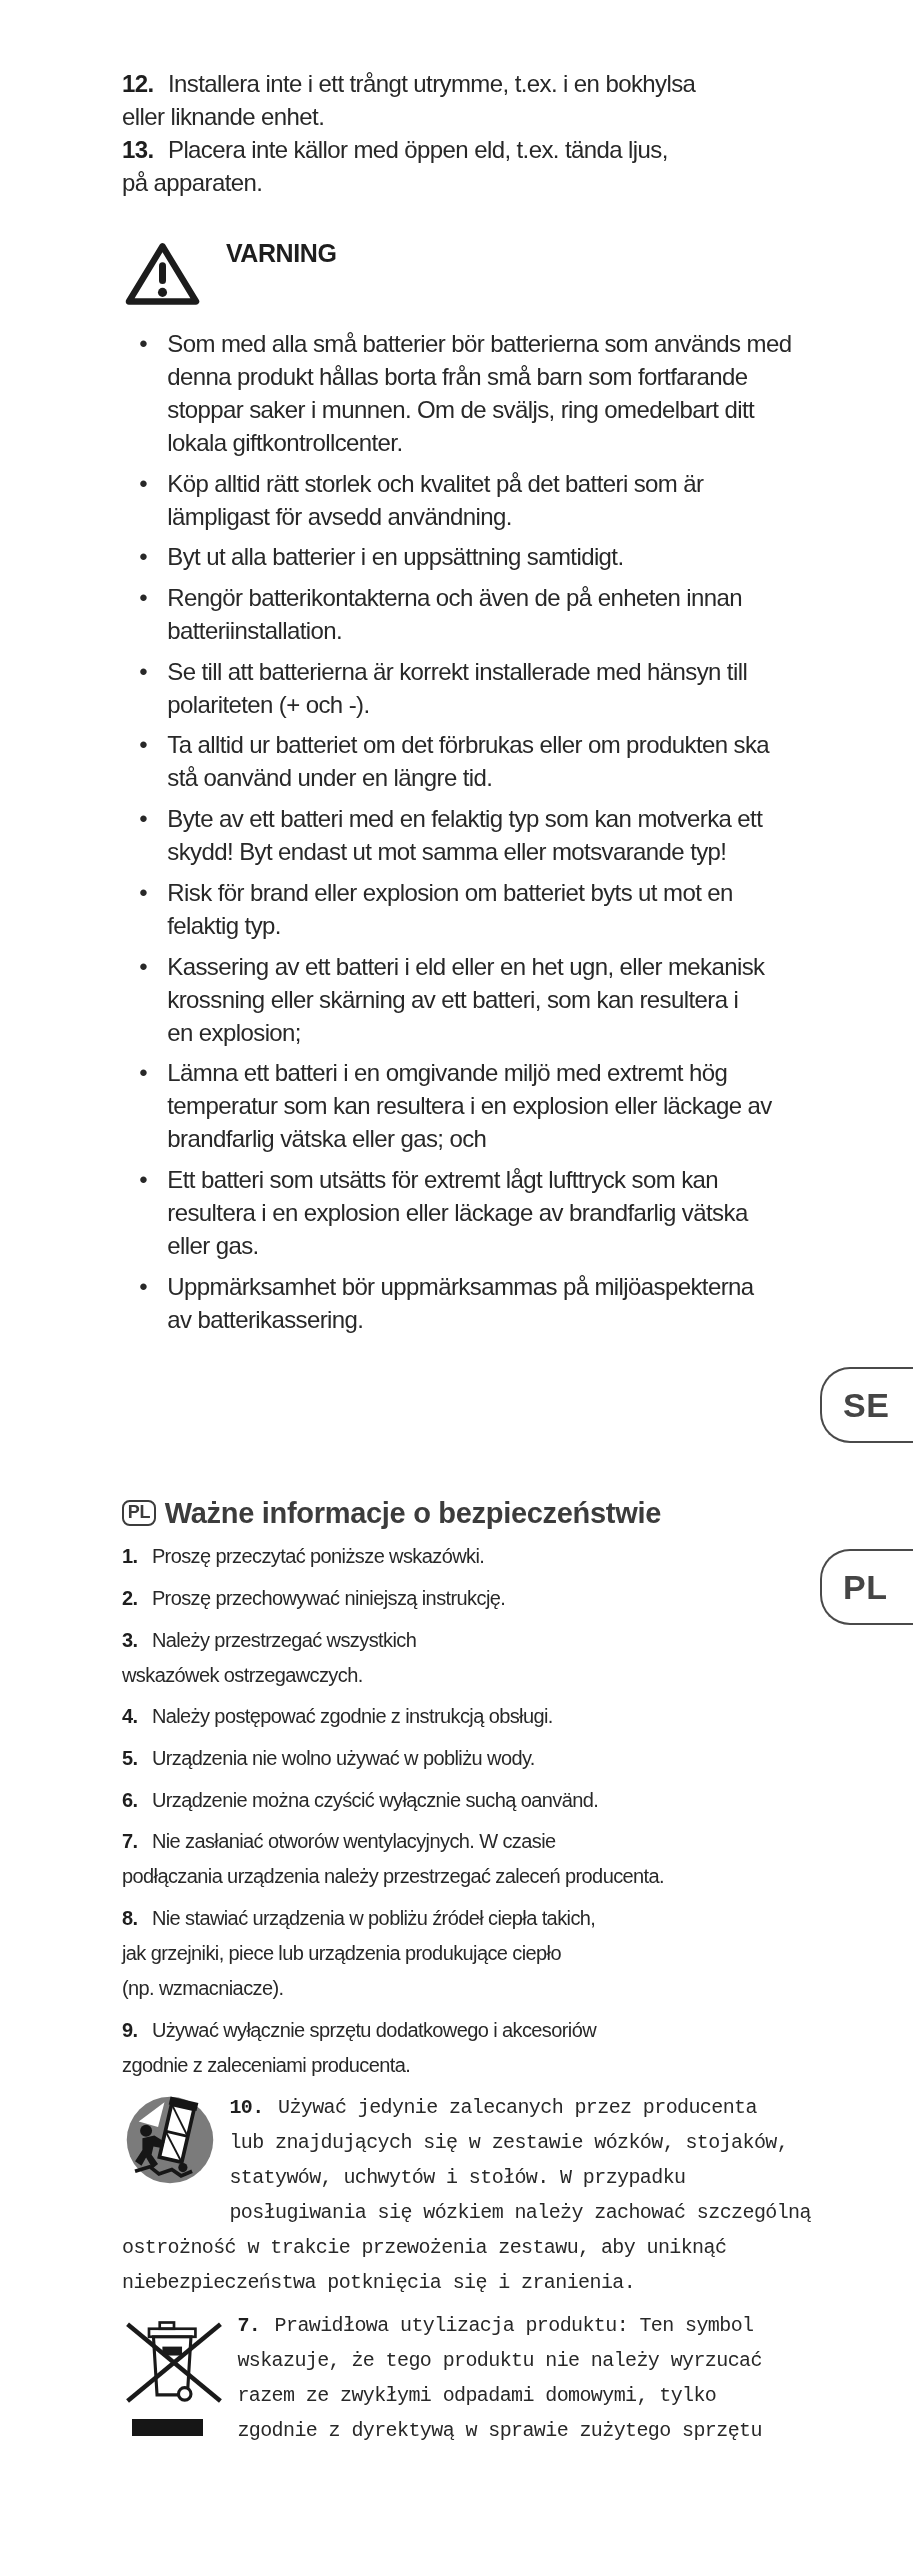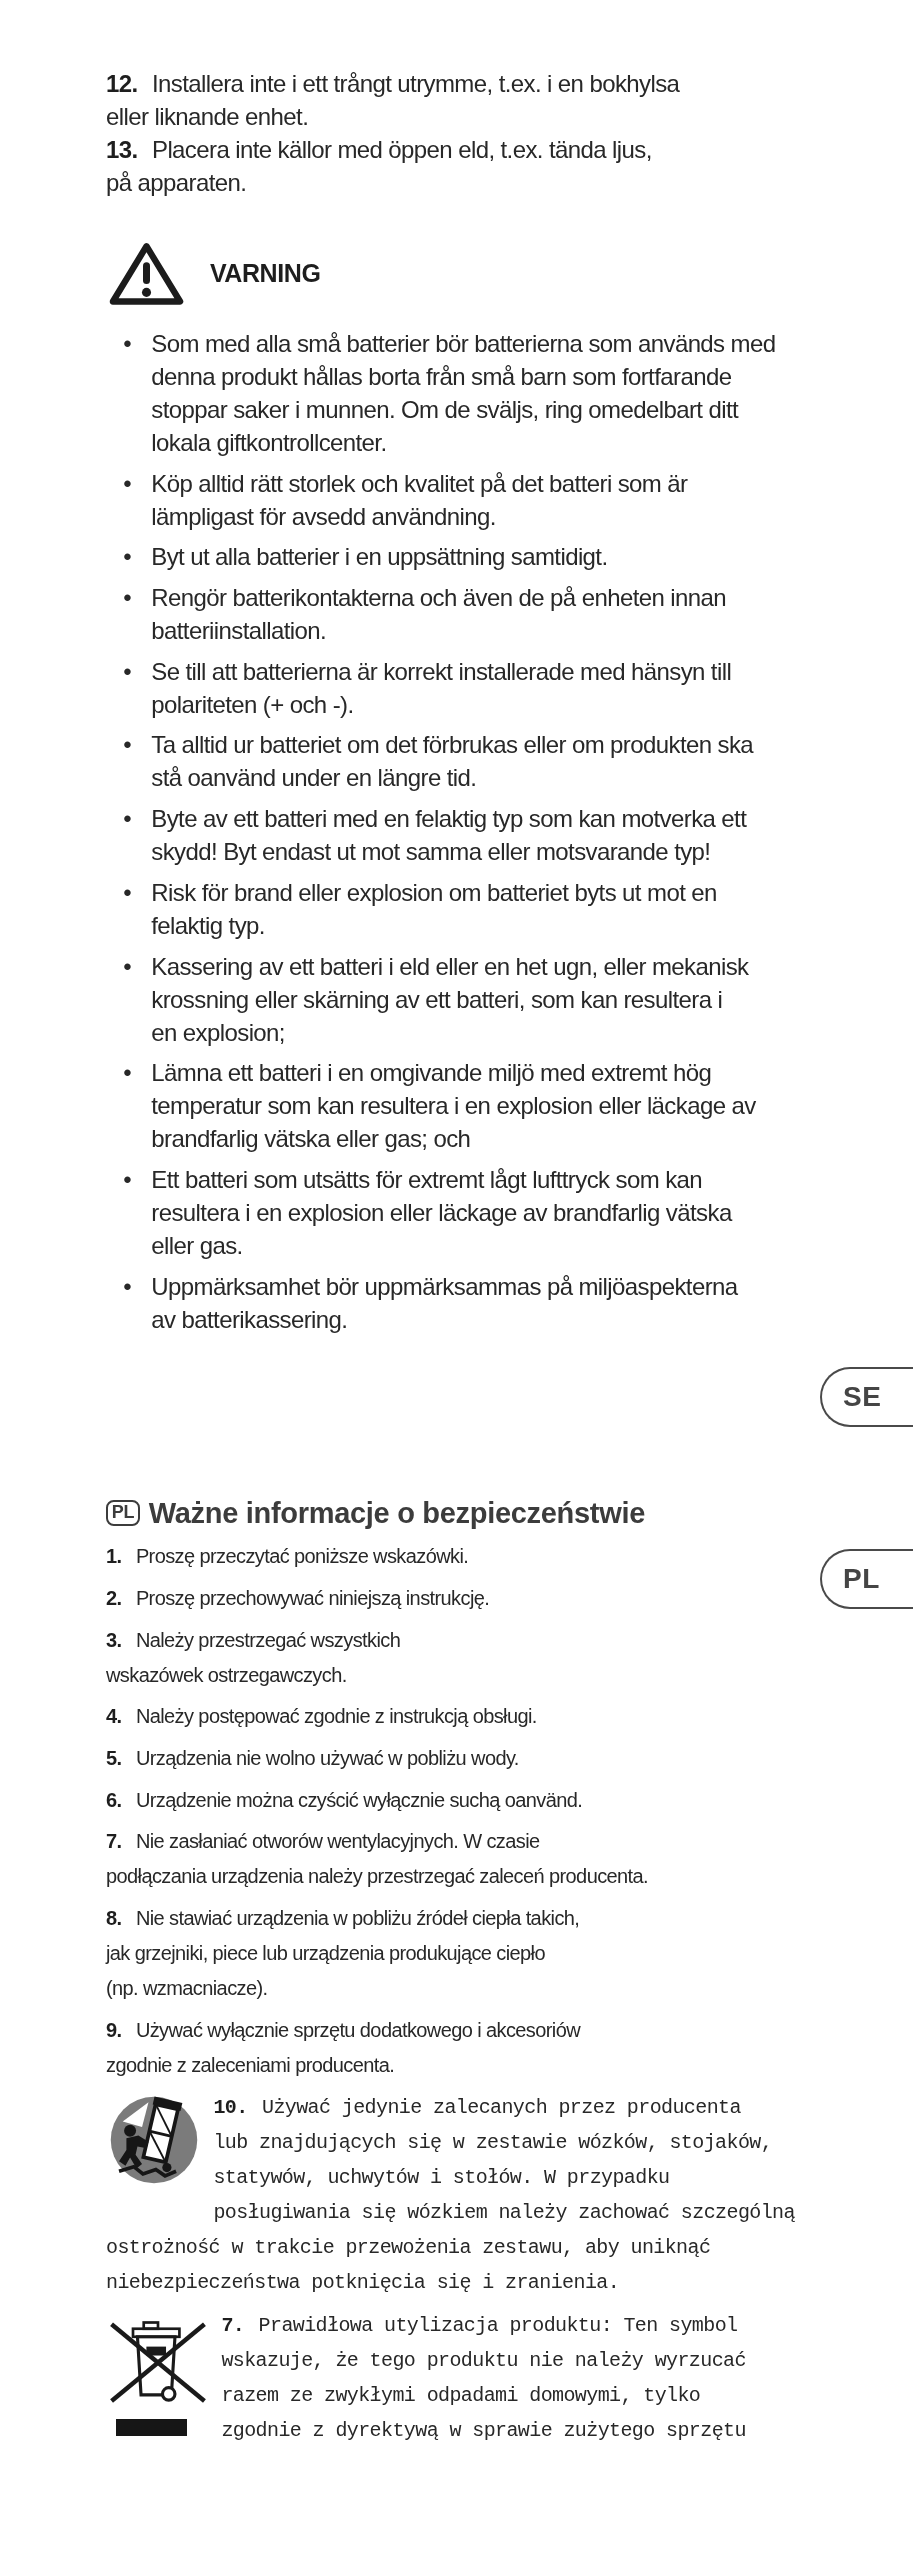--- a/index.html
+++ b/index.html
@@ -6,57 +6,57 @@
   .page{
     position:relative;
     width:913px;height:2576px;
     background:#ffffff;
     font-family:"Liberation Sans", sans-serif;
     color:#282828;
     overflow:hidden;
   }
   .content{
     position:absolute;
-    left:106px;top:67px;
+    left:122px;top:67px;
     width:780px;
   }
   
   .sv-item{
     margin:0;
     font-size:24px;line-height:33px;
     letter-spacing:-0.6px;
   }
   .sv-item b{margin-right:14.4px;color:#1e1e1e;}
   .pre{white-space:pre-line;}
   
   .warning-head{
-    display:flex;align-items:center;gap:25px;
+    display:flex;align-items:flex-start;gap:25px;
     margin:40px 0 19px 1.9px;
   }
   .warn-tri{width:77px;height:69px;flex:0 0 77px;}
   .warn-label{font-weight:bold;font-size:25px;letter-spacing:-0.4px;color:#1e1e1e;}
   
   .bullet-item{
     display:flex;
     margin:0 0 7.7px 17.3px;
     font-size:24px;line-height:33px;
     letter-spacing:-0.6px;
   }
   .bullet-item .marker{flex:0 0 28px;width:28px;}
   
   .lang-tab{
     position:absolute;right:0;
-    width:93px;height:60px;
+    width:93px;height:76px;
     box-sizing:border-box;
     border:2.9px solid #4a4a4a;border-right:none;
     border-radius:30px 0 0 30px;
     background:#ffffff;
     display:flex;align-items:center;
     padding-left:21px;
-    font-size:28px;font-weight:bold;color:#454545;
+    font-size:34px;font-weight:bold;color:#454545;
     letter-spacing:0.5px;
   }
   .tab-se{top:1367px;}
   .tab-pl{top:1549px;}
   
   .pl-heading{
     margin:161px 0 9.6px 0;
     font-size:29px;font-weight:bold;color:#3c3c3c;
     letter-spacing:-0.3px;
     display:flex;align-items:center;

